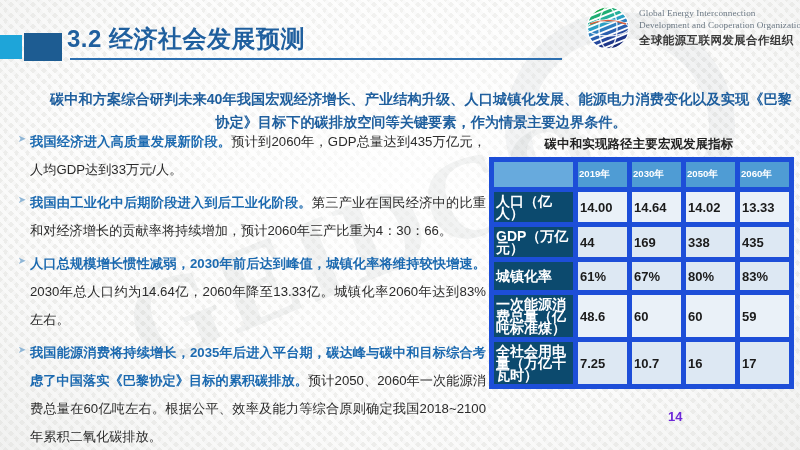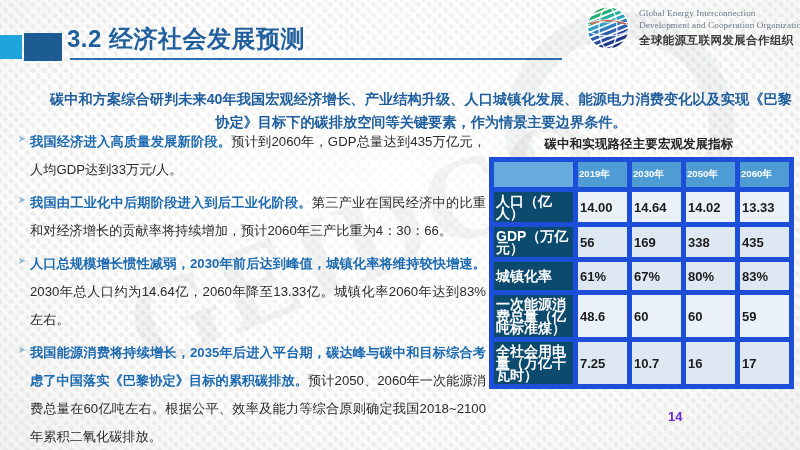--- a/index.html
+++ b/index.html
@@ -291,21 +291,21 @@
     <tbody>
       <tr class="r-thin">
         <th class="rowlbl">人口（亿人）</th>
         <td>14.00</td>
         <td>14.64</td>
         <td>14.02</td>
         <td>13.33</td>
       </tr>
       <tr class="r-thin alt">
         <th class="rowlbl">GDP（万亿元）</th>
-        <td>56</td>
+        <td>44</td>
         <td>169</td>
         <td>338</td>
         <td>435</td>
       </tr>
       <tr class="r-tall alt">
         <th class="rowlbl">城镇化率</th>
         <td>61%</td>
         <td>67%</td>
         <td>80%</td>
         <td>83%</td>

